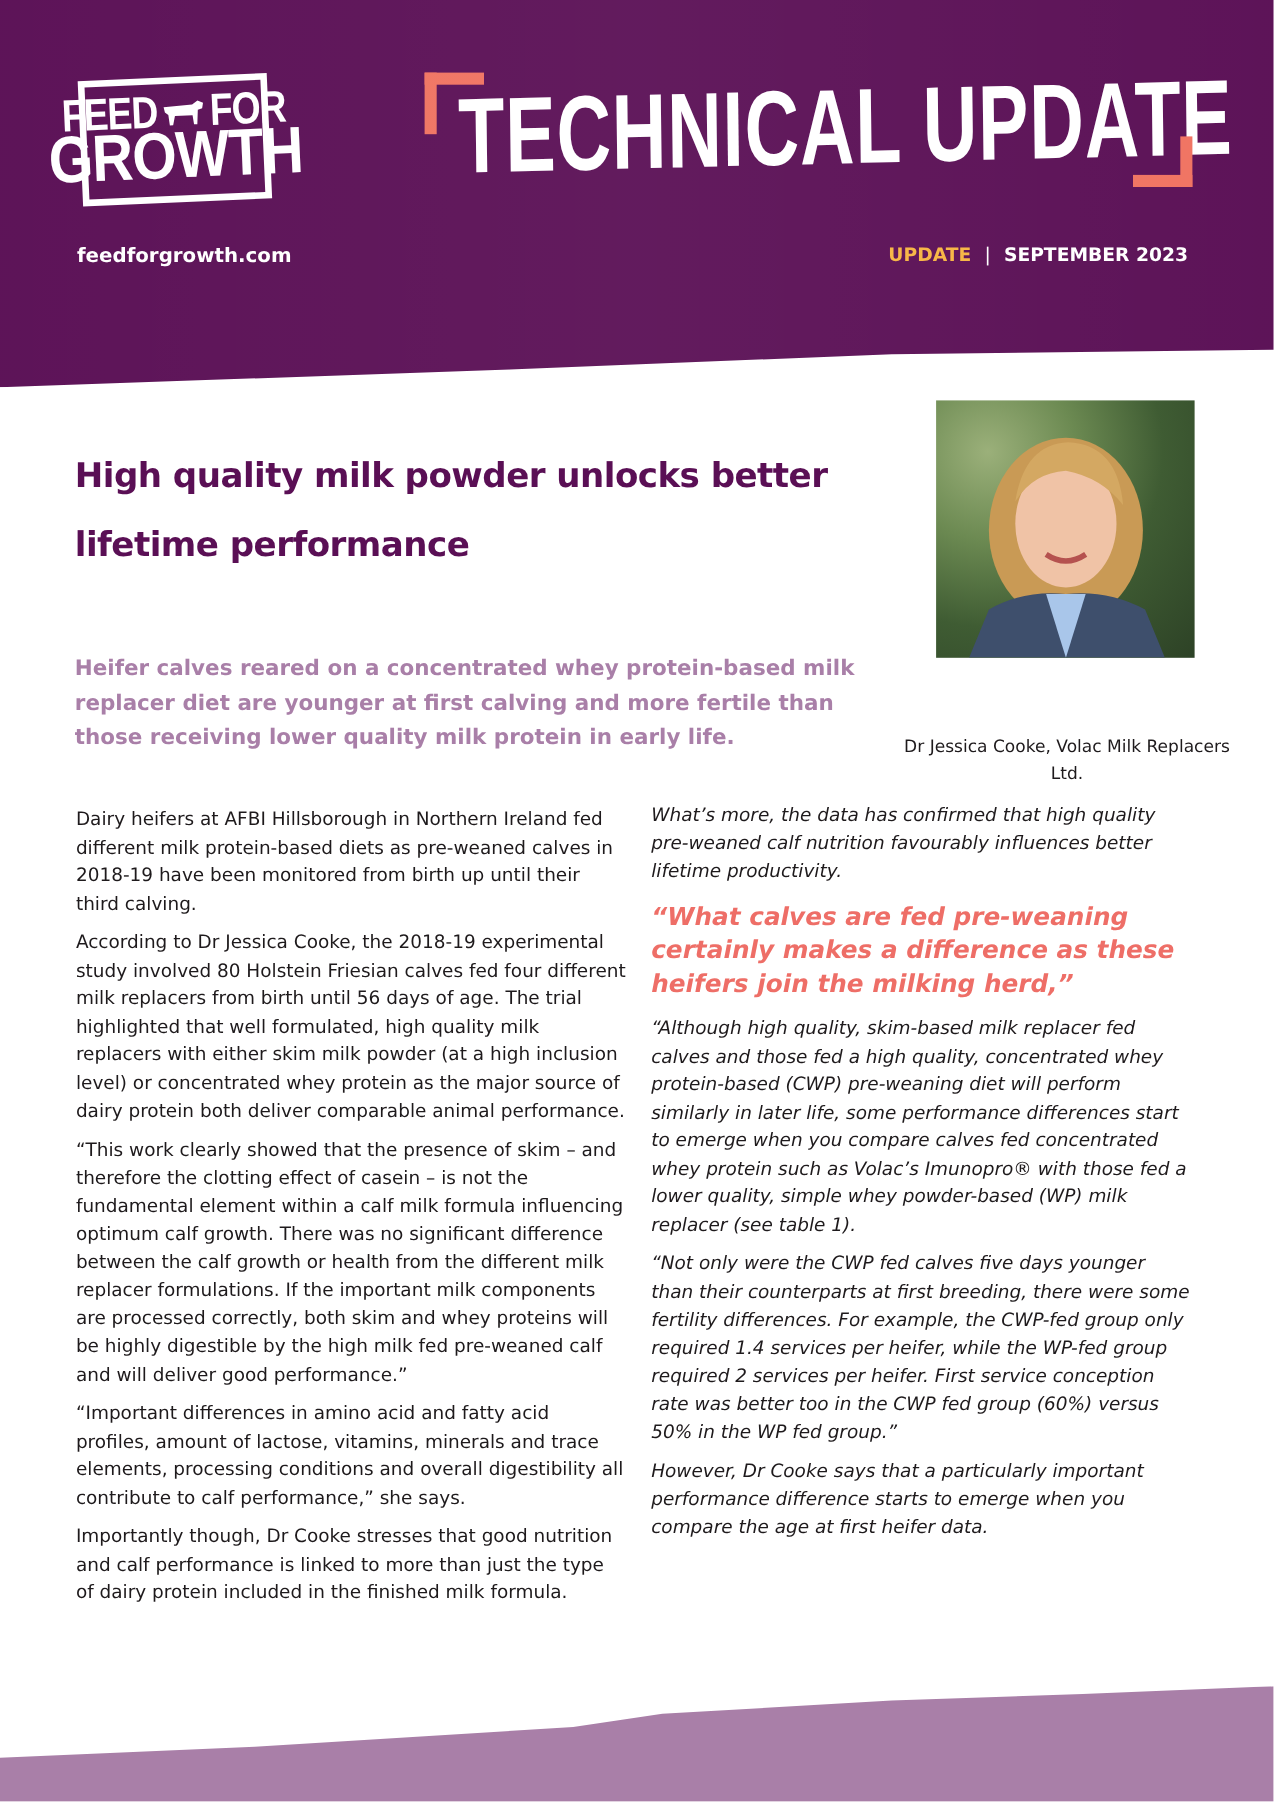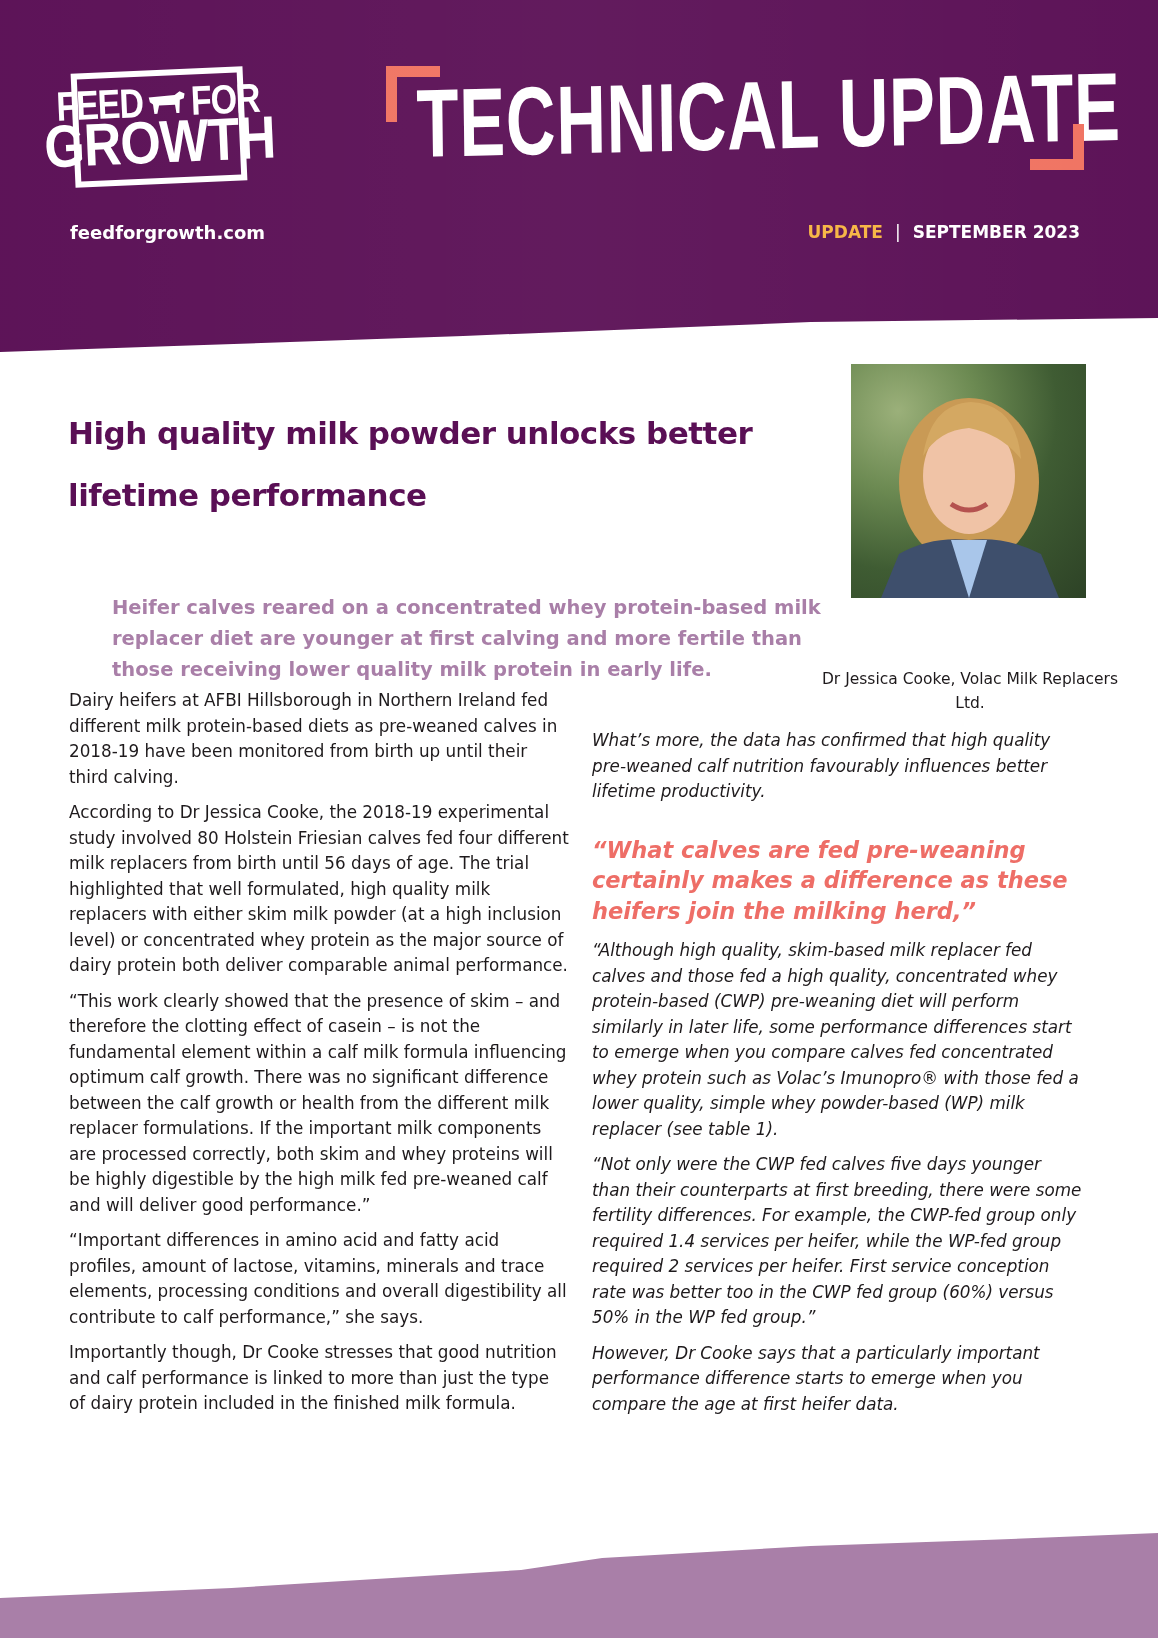--- a/index.html
+++ b/index.html
@@ -55,39 +55,39 @@
 
     
     .headline {
       position: absolute; left: 68px; top: 362px; width: 720px;
       color: #5a0f55; font-family: "DejaVu Sans", sans-serif; font-weight: 700;
       font-size: 31px; line-height: 62px; letter-spacing: -0.5px; margin-top: 40px;
     }
     .standfirst {
       position: absolute; left: 68px; top: 592px; width: 740px;
       color: #a97fa8; font-family: "DejaVu Sans", sans-serif; font-weight: 700;
-      font-size: 19.5px; line-height: 31px; margin-left: 44px;
+      font-size: 19.5px; line-height: 31px;
     }
     .photo {
       position: absolute; left: 851px; top: 364px; width: 235px; height: 234px; overflow: hidden;
       background: radial-gradient(circle at 20% 20%, #9bb07a 0%, #6c8a52 30%, #3f5c33 60%, #2d4226 100%);
     }
     .caption {
       position: absolute; left: 820px; top: 620px; width: 300px; text-align: center;
       font-size: 15.5px; line-height: 24px; color: #1e1a1c; margin-top: 47px;
     }
 
     
-    .col { position: absolute; top: 688px; width: 500px; font-size: 16.8px; line-height: 25.5px; color: #1e1a1c; }
+    .col { position: absolute; top: 732px; width: 500px; font-size: 16.8px; line-height: 25.5px; color: #1e1a1c; }
     .col-left { left: 69px; }
     .col-right { left: 592px; top: 728px; width: 490px; font-style: italic; }
     .col p { margin-bottom: 10px; }
     .pullquote {
       color: #ee6e67; font-weight: 700; font-size: 22.5px; line-height: 30.5px;
-      margin: 30px 0 12px 0;
+      margin: 14px 0 12px 0;
     }
 
     
     .footer {
       position: absolute; left: 0; bottom: 0; width: 1158px; height: 190px;
       background: #a97fa8;
       clip-path: polygon(0 150px, 20% 140px, 45% 122px, 52% 110px, 70% 98px, 85% 92px, 100% 85px, 100% 100%, 0 100%);
     }
   </style>
 </head>

